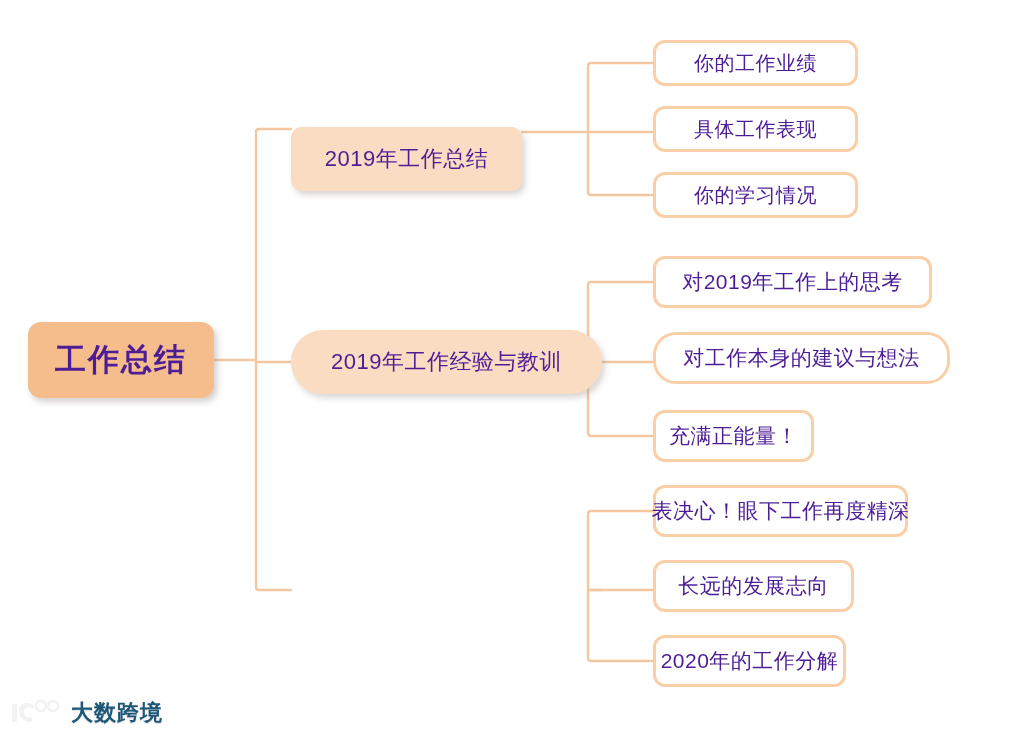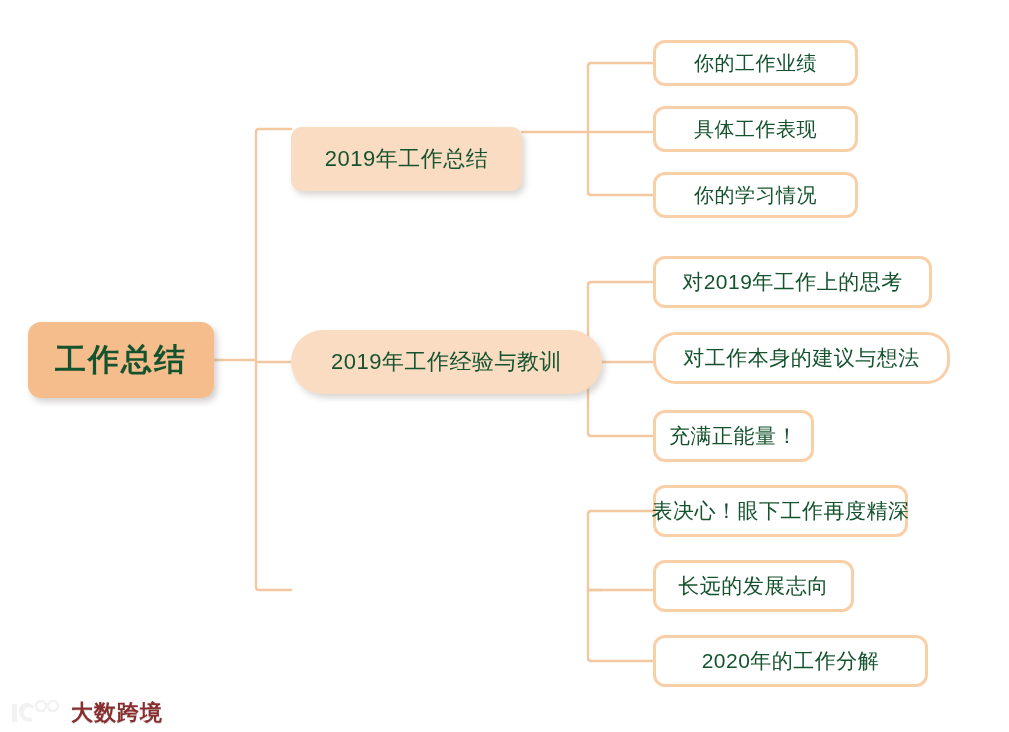--- a/index.html
+++ b/index.html
@@ -26,21 +26,21 @@
     height: 732px;
     pointer-events: none;
   }
   .node {
     position: absolute;
     box-sizing: border-box;
     display: flex;
     align-items: center;
     justify-content: center;
     white-space: nowrap;
-    color: #14532d;
+    color: #4c1d95;
   }
   
   .node-root {
     left: 28px;
     top: 322px;
     width: 186px;
     height: 76px;
     background: #f6bd8c;
     border-radius: 13px;
     font-size: 31px;
@@ -74,37 +74,37 @@
   .l1a { left: 653px; top: 40px;  width: 205px; height: 46px; }
   .l1b { left: 653px; top: 106px; width: 205px; height: 46px; }
   .l1c { left: 653px; top: 172px; width: 205px; height: 46px; }
 
   .l2a { left: 653px; top: 256px; width: 279px; height: 52px; }
   .l2b { left: 653px; top: 332px; width: 297px; height: 52px; border-radius: 23px; }
   .l2c { left: 653px; top: 410px; width: 161px; height: 52px; }
 
   .l3a { left: 653px; top: 485px; width: 255px; height: 52px; }
   .l3b { left: 653px; top: 560px; width: 201px; height: 52px; }
-  .l3c { left: 653px; top: 635px; width: 275px; height: 52px; }
+  .l3c { left: 653px; top: 635px; width: 193px; height: 52px; }
 
   
   #watermark {
     position: absolute;
     left: 8px;
     top: 698px;
     display: flex;
     align-items: center;
     gap: 7px;
     opacity: 0.92;
     pointer-events: none;
   }
   #watermark .wm-text {
     font-size: 22px;
     font-weight: bold;
-    color: #7f1d1d;
+    color: #0c4a6e;
     letter-spacing: 1px;
     text-shadow: 0 1px 1px rgba(160,160,160,0.45);
   }
   #watermark .wm-logo {
     display: block;
   }
 </style>
 </head>
 <body>
 

